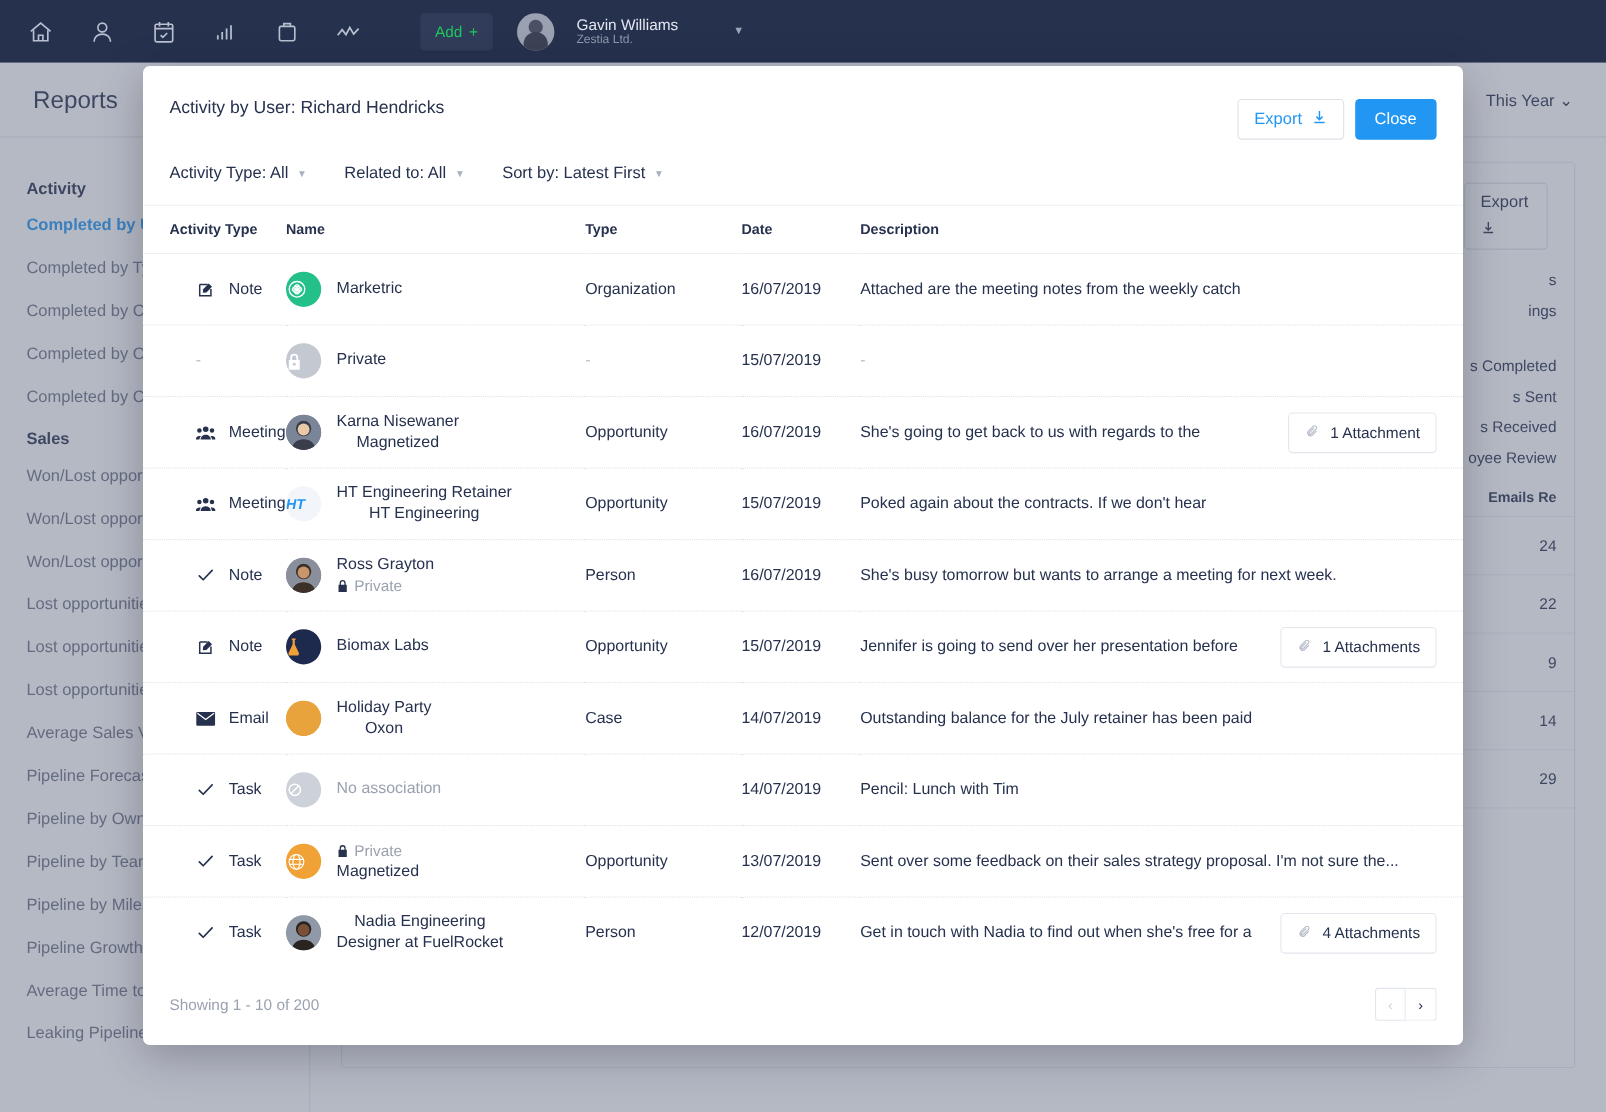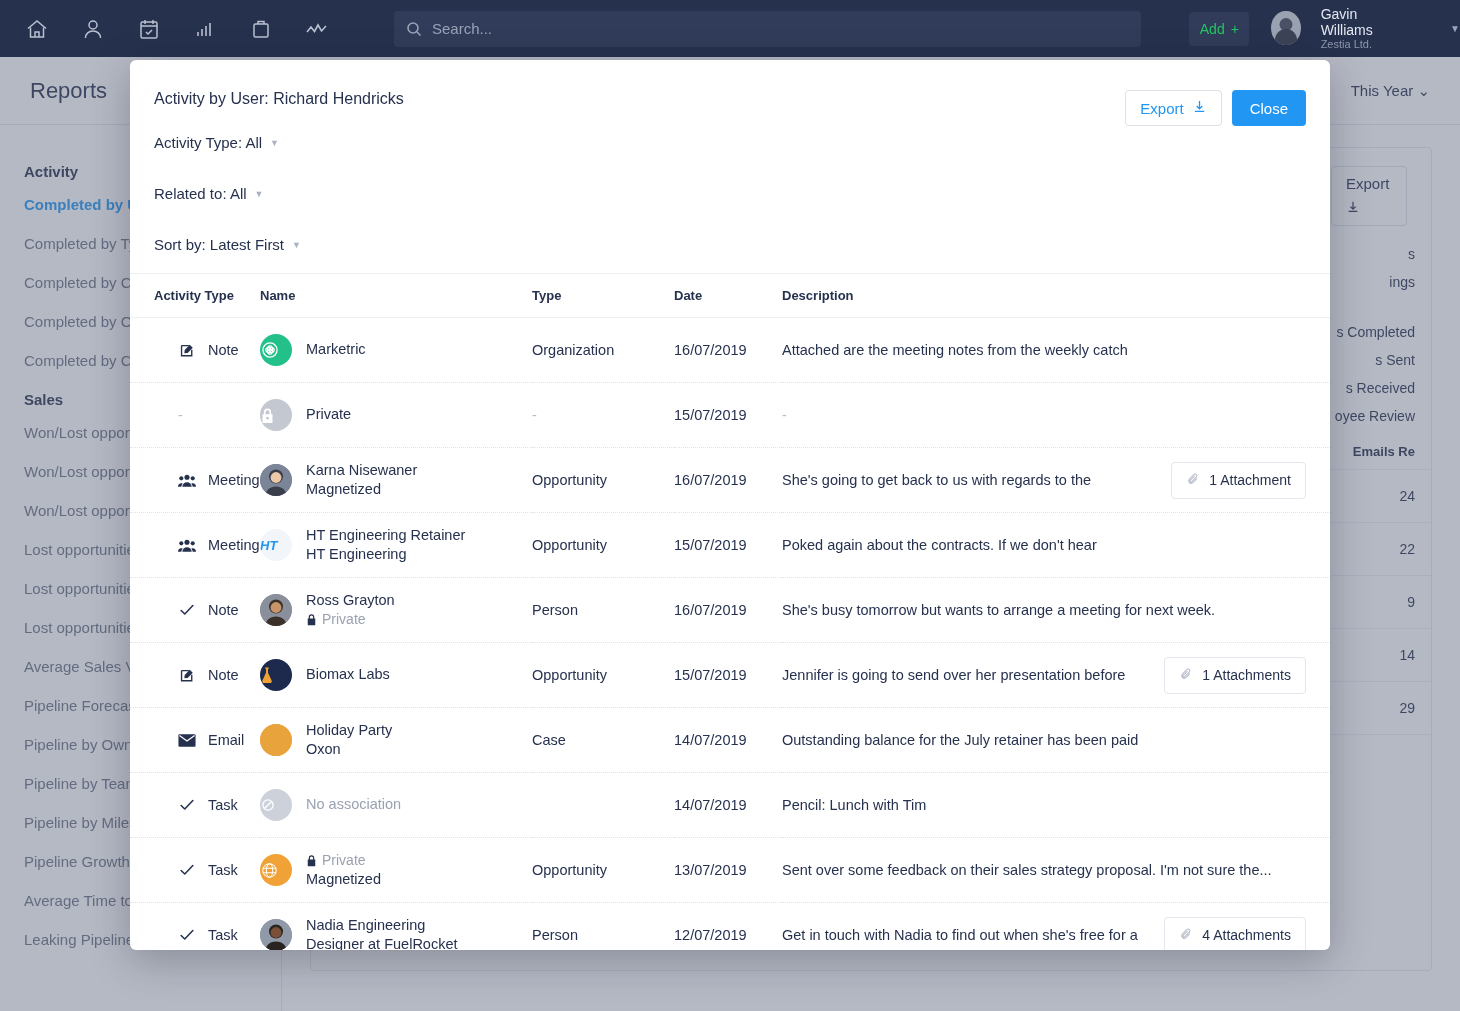--- a/index.html
+++ b/index.html
@@ -124,21 +124,21 @@
     border:1px solid #dde1e8; background:#fff; border-radius:4px;
     color:#2196f3; font-size:15px; padding: 8px 14px;
     display:flex; align-items:center; gap:8px;
     font-family:"Liberation Sans", sans-serif;
   }
   .btn-close {
     border:none; background:#2196f3; border-radius:4px;
     color:#fff; font-size:15px; padding: 9px 18px;
     font-family:"Liberation Sans", sans-serif;
   }
-  .m-filters { display:flex; gap:34px; margin-top: 8px; padding-bottom: 20px; flex-direction: column; }
+  .m-filters { display:flex; gap:34px; margin-top: 22px; padding-bottom: 20px; }
   .filter {
     font-size:15px; color:#26314e; display:flex; align-items:center; gap:8px;
   }
   .caret { color:#aab1c0; font-size:9px; }
 
   
   .m-table-wrap { flex:1; overflow:hidden; }
   .m-tbl { width:100%; border-collapse:collapse; table-layout:fixed; }
   .m-tbl th {
     text-align:left; font-size:13px; font-weight:bold; color:#26314e;
@@ -155,21 +155,21 @@
   .col-desc { }
   .th-pad { padding-left:24px !important; }
 
   .act-cell { display:flex; align-items:center; gap:12px; padding-left:24px; }
   .act-ico { width:18px; height:18px; color:#26314e; display:flex; align-items:center; justify-content:center; }
   .muted-dash { color:#b6bcc9; padding-left:24px; }
 
   .name-cell { display:flex; align-items:center; gap:14px; }
   .ava { width:32px; height:32px; border-radius:50%; flex:none; position:relative; overflow:hidden;
          display:flex; align-items:center; }
-  .ava-txt { line-height:1.32; }
+  .ava-txt { line-height:1.32;text-align:center; }
   .ava-l1 { font-size:14.5px; color:#26314e; }
   .ava-l2 { font-size:14.5px; color:#26314e; }
   .ava-priv { font-size:14px; color:#9aa1b0; display:flex; align-items:center; gap:5px; }
   .ava-priv svg { color:#26314e; }
   .na-txt { font-size:14.5px; color:#9aa1b0; }
 
   .desc-cell { display:flex; align-items:center; justify-content:space-between; padding-right:24px; gap:14px; }
   .attach {
     border:1px solid #e2e6ed; border-radius:4px; background:#fff;
     font-size:14px; color:#26314e; padding:9px 14px;
@@ -227,29 +227,20 @@
           <path d="M9 7V4.5h6V7"></path>
         </svg>
     </div>
     <div class="nav-ico">
       <svg width="26" height="24" viewBox="0 0 26 24" fill="none" stroke="currentColor" stroke-width="1.6">
           <path d="M3 15l4-5 3.5 4.5L14 8l3.5 6L22 9"></path>
         </svg>
     </div>
   </div>
 
-  <div class="searchbox">
-    <span class="sicon">
-      <svg width="16" height="16" viewBox="0 0 16 16" fill="none" stroke="currentColor" stroke-width="1.6">
-          <circle cx="7" cy="7" r="5"></circle>
-          <path d="M10.8 10.8L14.5 14.5"></path>
-        </svg>
-    </span>
-    <input class="search-input" type="text" placeholder="Search..." style="">
-  </div>
 
   <button class="add-btn">
     <span>Add</span>
     <span>+</span>
   </button>
 
   <div class="user-chip">
     <div class="user-ava"></div>
     <div class="user-names">
       <div class="user-name">Gavin Williams</div>
@@ -751,13 +742,20 @@
                     </svg></span>
                   <span>4 Attachments</span>
                 </div>
               </div>
             </td>
           </tr>
         </tbody>
     </table>
   </div>
 
+  <div class="m-foot">
+    <div class="showing">Showing 1 - 10 of 200</div>
+    <div class="pager">
+      <div class="pg prev">‹</div>
+      <div class="pg next">›</div>
+    </div>
+  </div>
 </div>
 
 </body></html>

